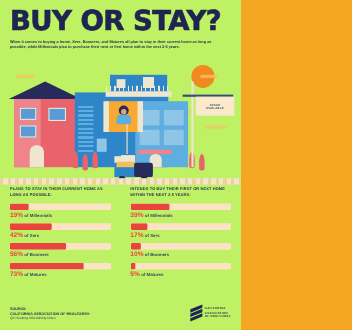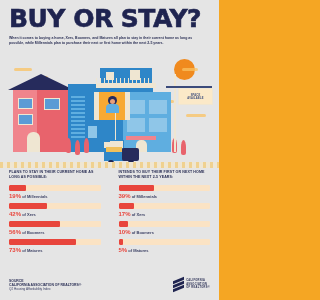--- a/index.html
+++ b/index.html
@@ -2,21 +2,21 @@
 <html><head>
 <meta charset="utf-8">
 <style>
   html,body{margin:0;padding:0;}
   body{
     width:219px;height:300px;overflow:hidden;
     background:#F5A623;
     font-family:"Liberation Sans",sans-serif;
     position:relative;
   }
-  #poster{position:relative;width:247px;height:300px;background:#e5e5e5;overflow:hidden;}
+  #poster{position:relative;width:247px;height:300px;background:#bef264;overflow:hidden;}
 
   
   .header{padding:6px 9px 0 9px;}
   .title{
     font-size:25px;line-height:25px;font-weight:bold;
     color:#1F2450;letter-spacing:-0.5px;
     font-family:"DejaVu Sans",sans-serif;
     -webkit-text-stroke:0.6px #1F2450;
     margin:0 0 5px 0;white-space:nowrap;
   }

